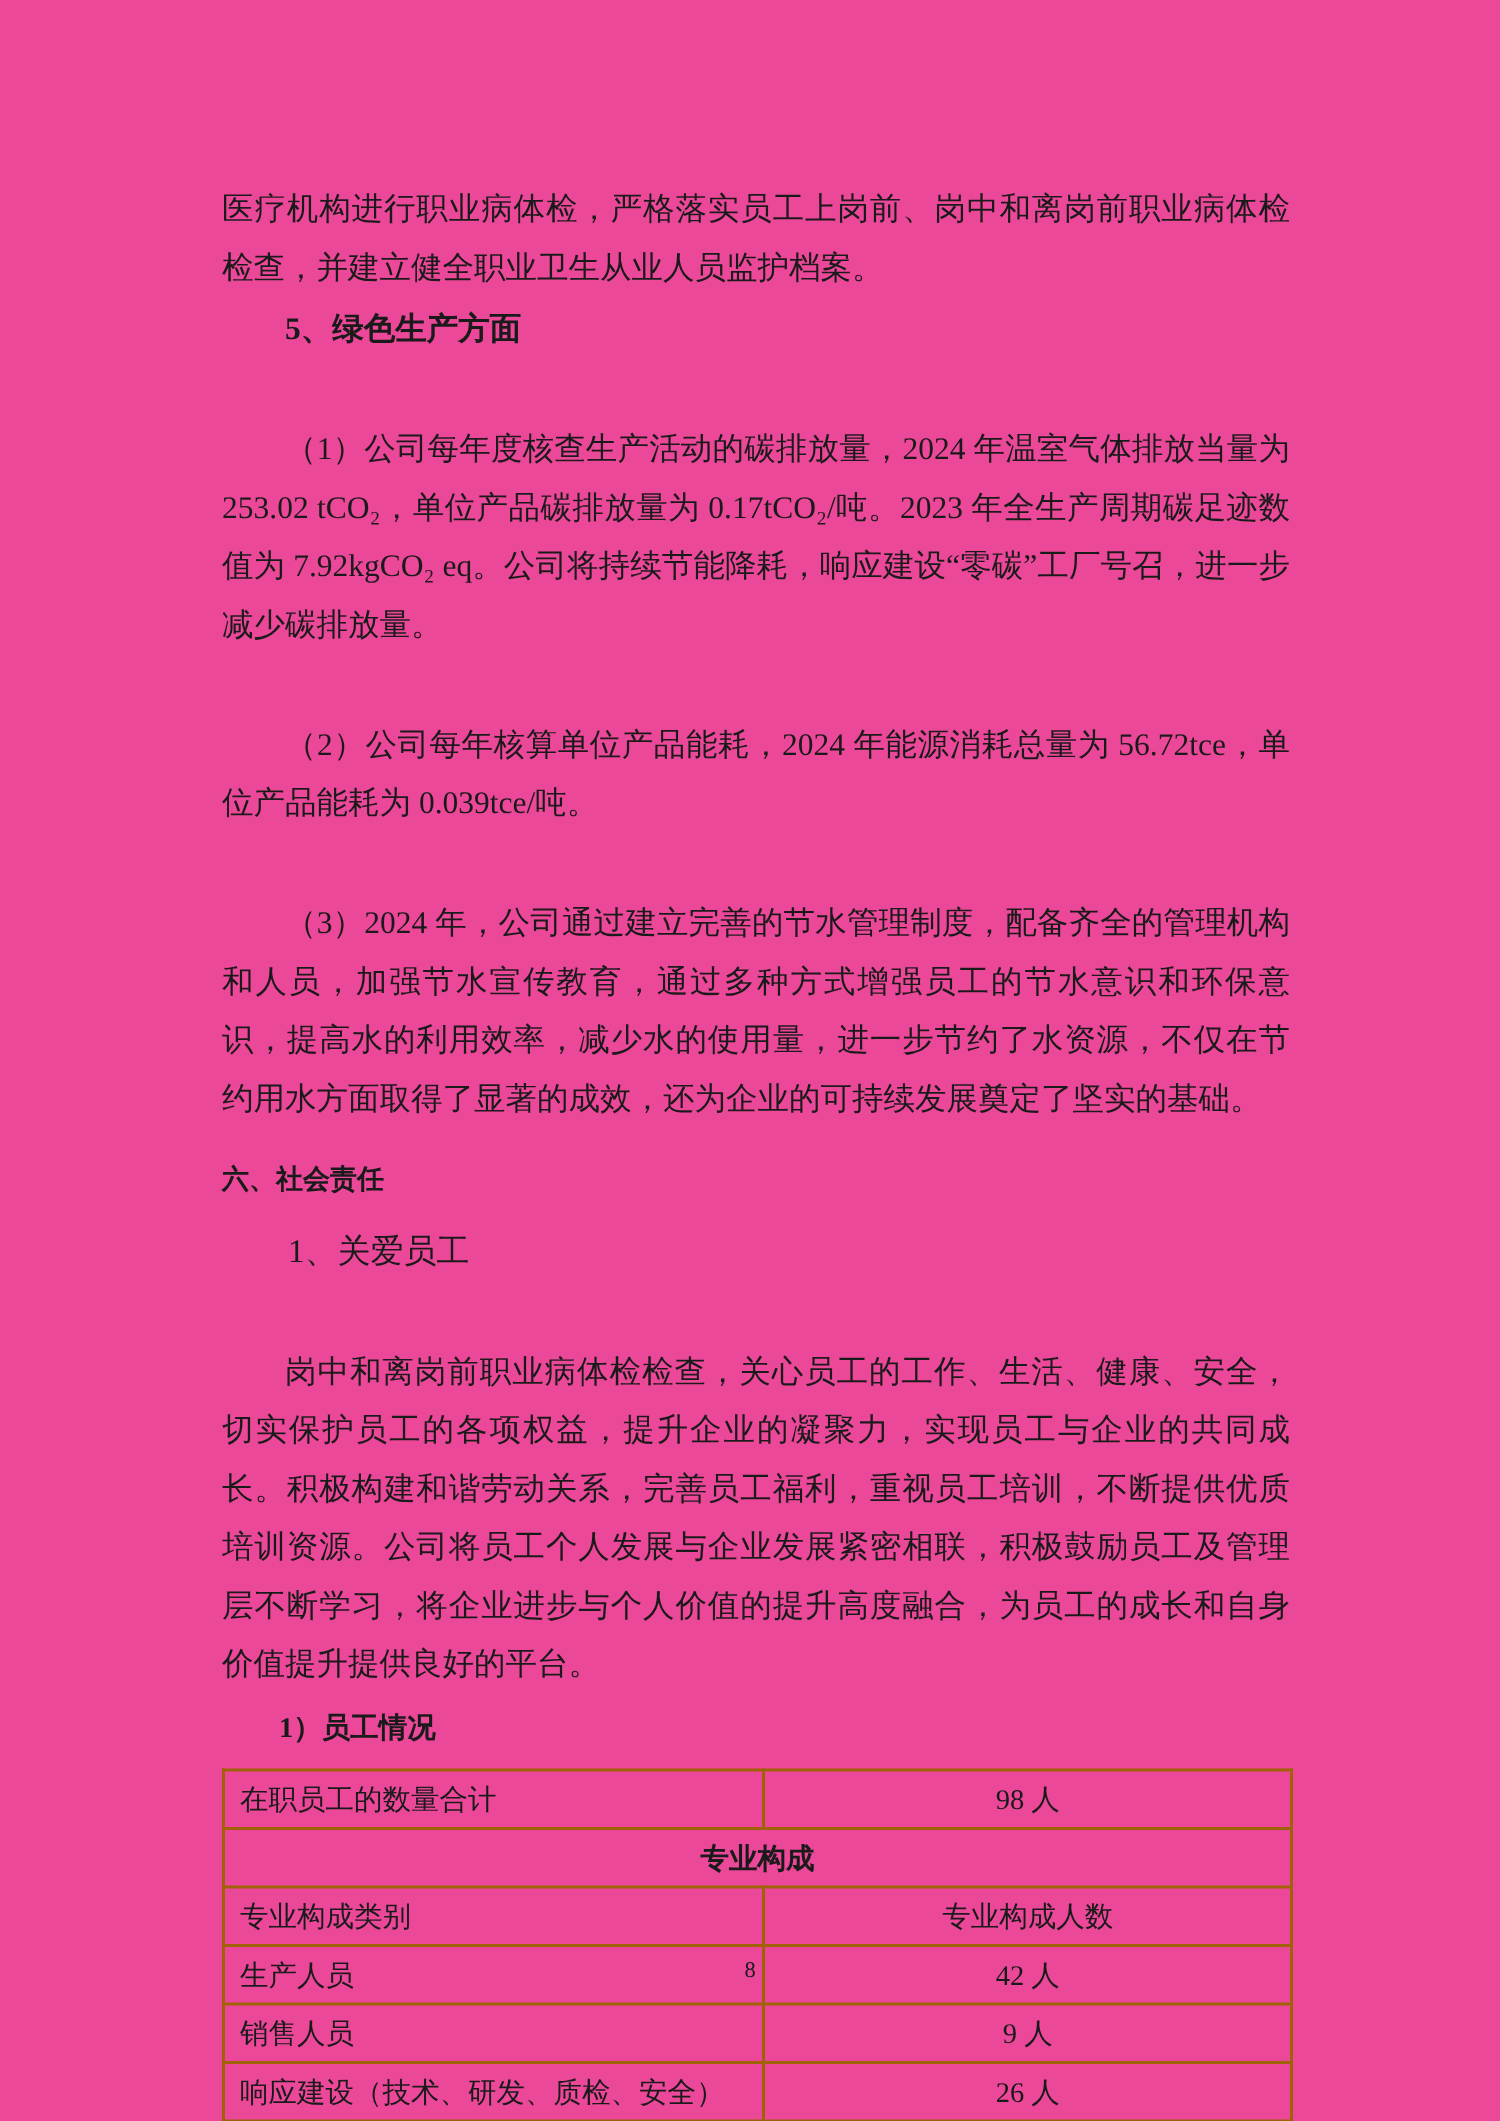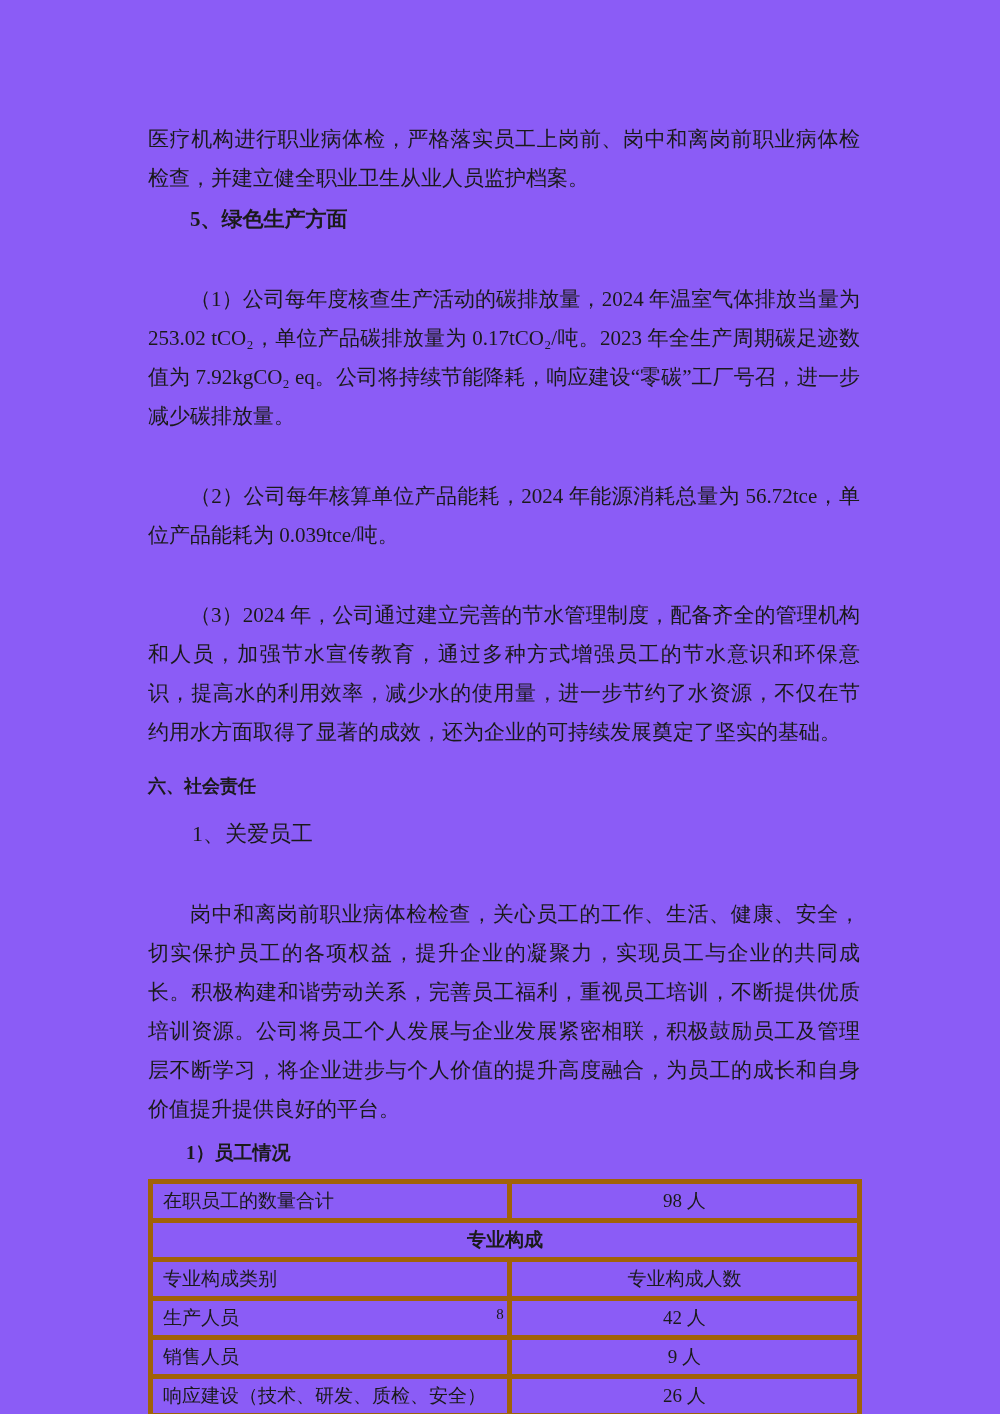--- a/index.html
+++ b/index.html
@@ -5,21 +5,21 @@
   * { box-sizing: border-box; }
   html, body {
     margin: 0;
     padding: 0;
     background: #ffffff;
   }
   .page {
     position: relative;
     width: 1000px;
     height: 1414px;
-    background: #8b5cf6;
+    background: #ec4899;
     overflow: hidden;
     font-family: "Liberation Serif", "DejaVu Serif", serif;
     color: #1a1a1a;
   }
   .content {
     position: absolute;
     left: 148px;
     top: 120px;
     width: 712px;
   }
@@ -60,21 +60,21 @@
     text-indent: 2em;
   }
   table.emp {
     width: 714px;
     margin-top: 8px;
     border-collapse: collapse;
     font-size: 19px;
     color: #1a1a1a;
   }
   table.emp td {
-    border: 5px solid #a16207;
+    border: 2px solid #a16207;
     height: 39px;
     padding: 2px 10px;
     vertical-align: middle;
   }
   td.col-label { width: 50.6%; text-align: left; }
   td.col-value { width: 49.4%; text-align: center; }
   td.section   { text-align: center; font-weight: bold; }
   .footer {
     position: absolute;
     left: 0;

